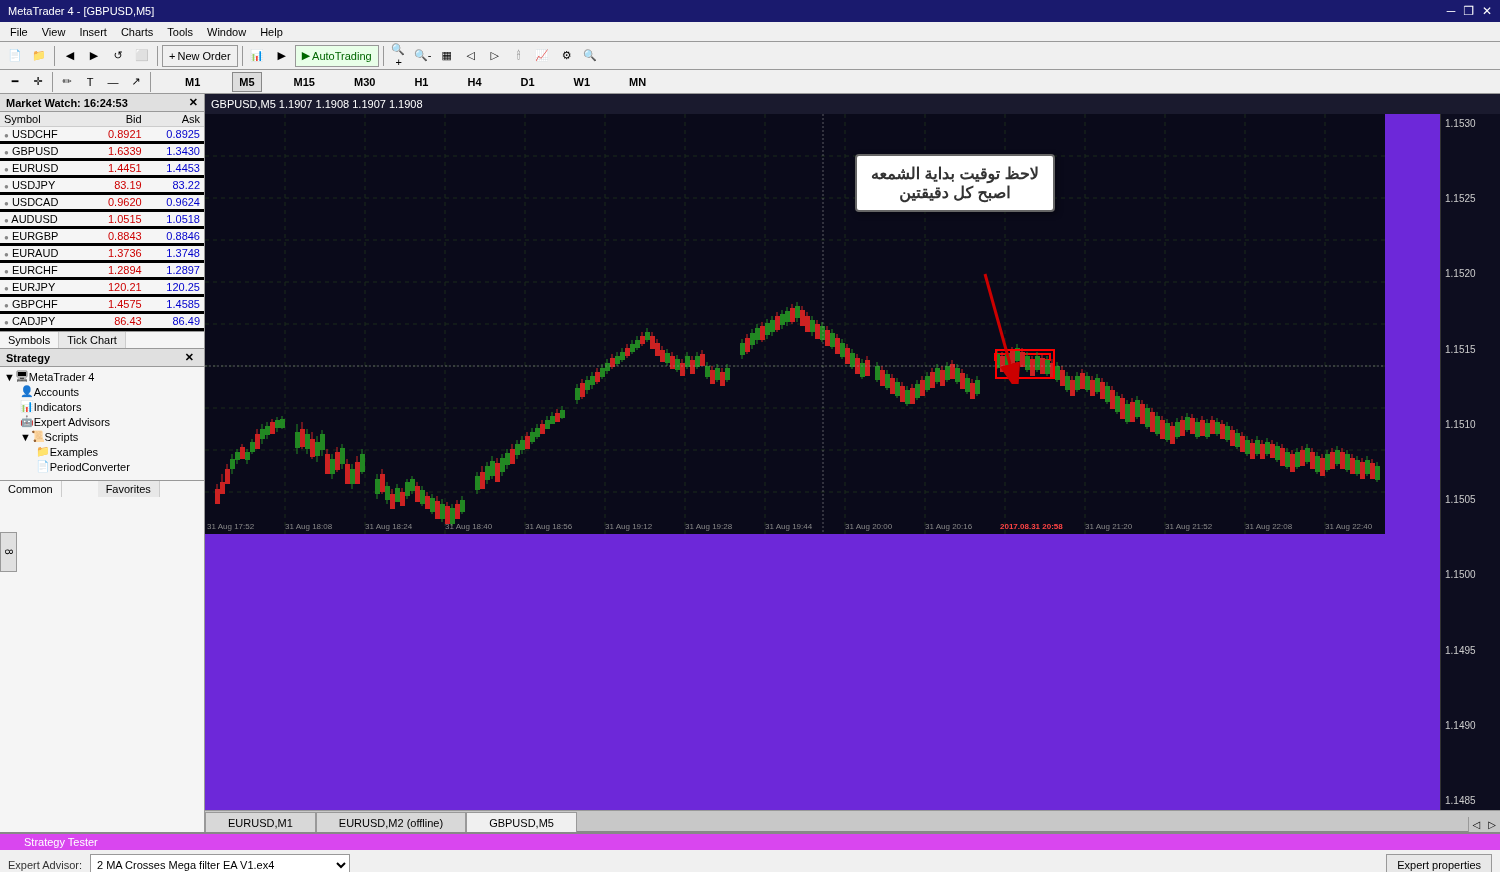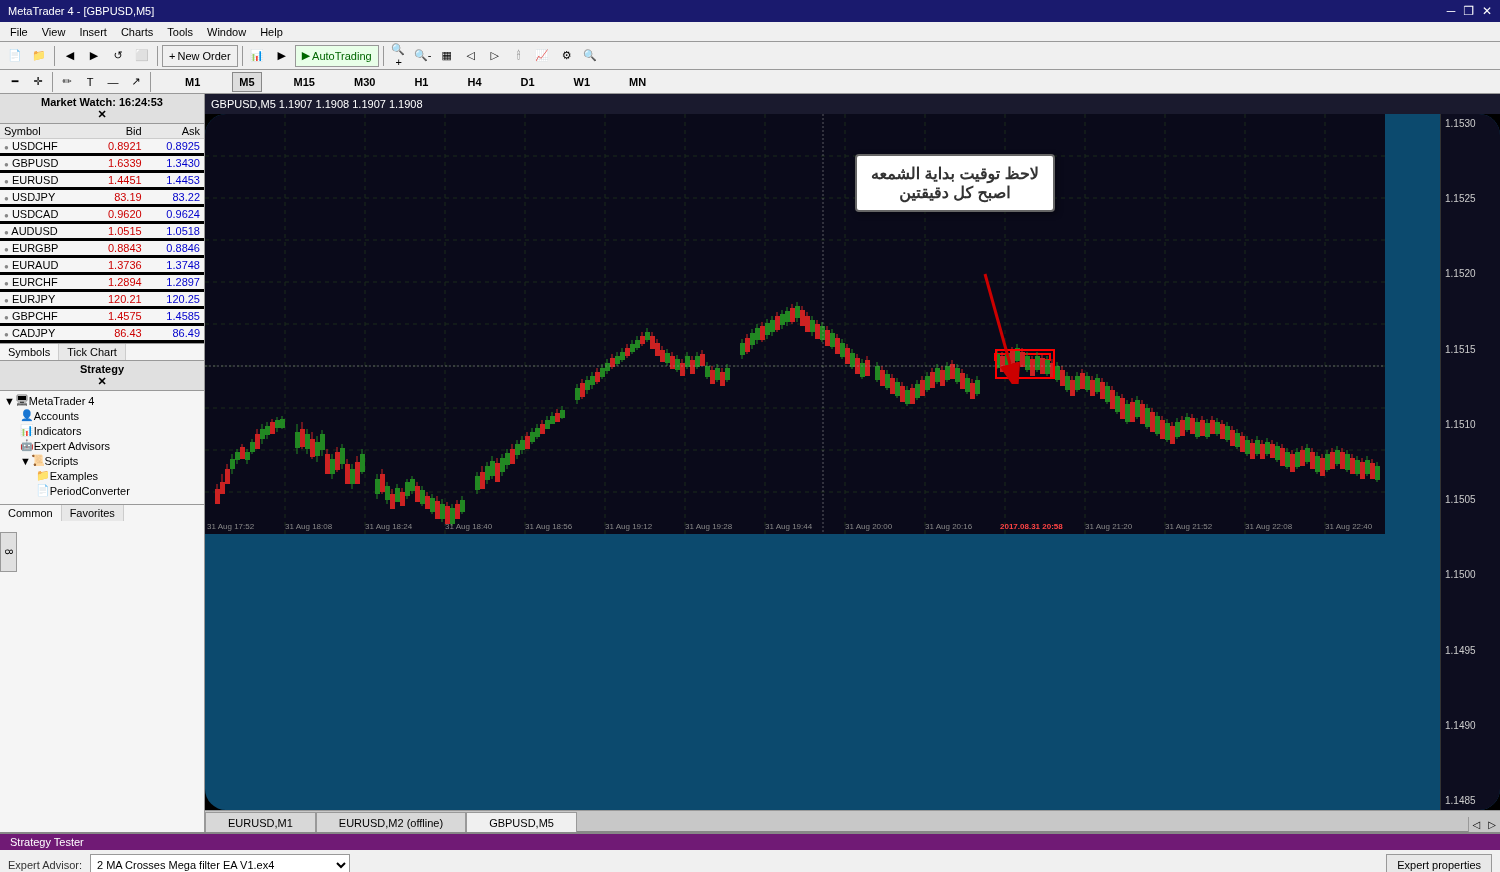--- a/index.html
+++ b/index.html
@@ -114,21 +114,20 @@
     }
     .panel-header {
       background: #e0e0e0;
       padding: 2px 6px;
       font-weight: bold;
       font-size: 11px;
       border-bottom: 1px solid #999;
       display: flex;
       justify-content: space-between;
       align-items: center;
-      flex-direction: column;
     }
     .mw-table { width: 100%; border-collapse: collapse; font-size: 11px; }
     .mw-table th { background: #e8e8e8; padding: 1px 4px; text-align: left; border-bottom: 1px solid #ccc; font-weight: normal; }
     .mw-table th:last-child { text-align: right; margin-top: 36px; }
     .mw-table th:nth-child(2) { text-align: right; }
     .mw-table td { padding: 1px 4px; border-bottom: 3px solid #000000; }
     .mw-table td:nth-child(2) { text-align: right; color: #cc0000; }
     .mw-table td:nth-child(3) { text-align: right; color: #0000cc; }
     .mw-tabs { display: flex; border-top: 1px solid #999; }
     .mw-tab { padding: 2px 8px; font-size: 11px; cursor: pointer; border-right: 1px solid #ccc; background: #e8e8e8; }
@@ -161,24 +160,23 @@
       padding: 2px 6px;
       font-size: 11px;
       height: 20px;
       display: flex;
       align-items: center;
     }
 
     
     #chart-canvas {
       flex: 1;
-      background: #0c4a6e;
+      background: #6d28d9;
       position: relative;
       overflow: hidden;
-      border-radius: 21px;
     }
 
     
     #price-scale {
       position: absolute;
       right: 0;
       top: 0;
       width: 60px;
       height: 100%;
       background: #0d0d1f;
@@ -214,23 +212,23 @@
 
     
     #bottom-section {
       height: 240px;
       background: #f0f0f0;
       border-top: 2px solid #888;
       display: flex;
       flex-direction: column;
     }
     #st-header {
-      background: #701a75;
+      background: #d946ef;
       color: white;
-      padding: 2px 10px;
+      padding: 2px 24px;
       font-size: 11px;
       display: flex;
       align-items: center;
       justify-content: space-between;
     }
     .st-label { font-size: 11px; color: #333; min-width: 60px; }
     .st-select {
       height: 22px;
       border: 1px solid #999;
       background: white;
@@ -472,21 +470,21 @@
               <span> Examples</span>
             </div>
             <div class="nav-item">
               <span>📄</span>
               <span> PeriodConverter</span>
             </div>
           </div>
         </div>
       </div>
 
-      <div style="margin-top:4px; border-top: 1px solid #999; display:flex;">
+      <div style="margin-top:4px; border-top: 1px solid #999; display:flex;gap:36px;">
         <div class="mw-tab active">Common</div>
         <div class="mw-tab">Favorites</div>
       </div>
     </div>
   </div>
 
   <div id="chart-area">
     <div class="chart-header-bar">
       <span>GBPUSD,M5 1.1907 1.1908 1.1907 1.1908</span>
     </div>

